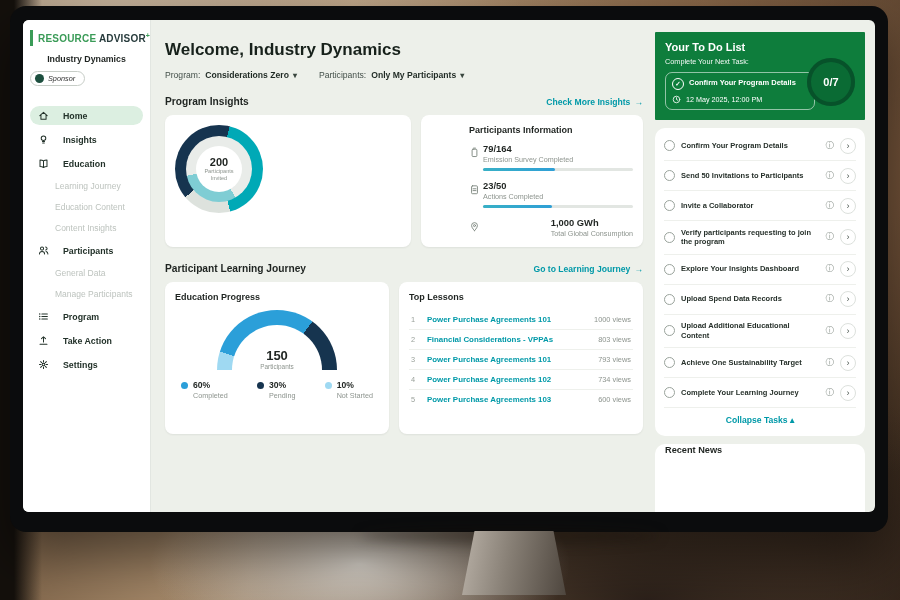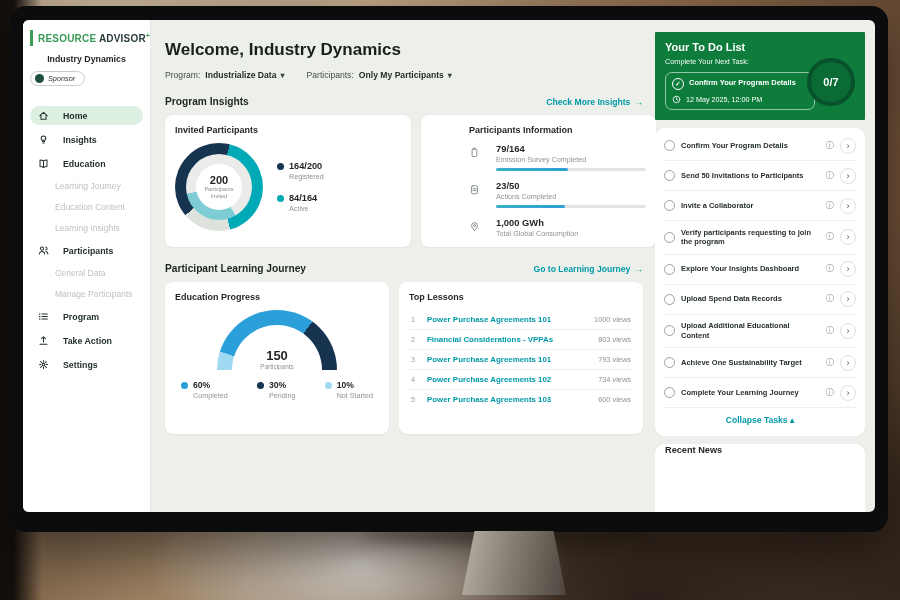--- a/index.html
+++ b/index.html
@@ -68,21 +68,21 @@
   .d-hole{position:absolute;inset:21px;border-radius:50%;background:#fff;display:flex;flex-direction:column;align-items:center;justify-content:center;text-align:center;}
   .d-hole .hv{font-size:11px;font-weight:bold;}
   .d-hole .hl{font-size:5.6px;color:#8d948e;line-height:1.2;width:34px;}
   .legend-v{display:flex;flex-direction:column;gap:12px;}
   .lg-item{position:relative;padding-left:12px;}
   .lg-dot{position:absolute;left:0;top:2px;width:7px;height:7px;border-radius:50%;}
   .lg-val{font-size:9.2px;font-weight:bold;}
   .lg-lab{font-size:7.2px;color:#8d948e;margin-top:1px;}
 
   
-  .stat{display:flex;gap:16px;margin-bottom:9px;}
+  .stat{display:flex;gap:3px;margin-bottom:9px;justify-content:space-between;}
   .stat .sic{width:11px;color:#7c857e;flex:none;padding-top:1px;}
   .stat .sic svg{width:11px;height:11px;stroke:currentColor;fill:none;stroke-width:1;stroke-linecap:round;stroke-linejoin:round;}
   .stat .sv{font-size:9.4px;font-weight:bold;}
   .stat .sl{font-size:7.2px;color:#8d948e;margin-top:1px;}
   .pbar{height:3px;background:#e2e6e2;border-radius:2px;margin-top:4px;width:150px;}
   .pbar .fill{height:100%;border-radius:2px;background:linear-gradient(90deg,#38b0c6,#2f9fd6);}
 
   
   .gauge{width:120px;height:60px;position:relative;overflow:hidden;margin:4px auto 10px;}
   .gauge-arc{position:absolute;left:0;top:0;width:120px;height:120px;border-radius:50%;
@@ -168,21 +168,21 @@
             </span>
           <span>Education</span>
         </div>
         <div class="mi sub">
             <span>Learning Journey</span>
           </div>
         <div class="mi sub">
             <span>Education Content</span>
           </div>
         <div class="mi sub">
-            <span>Learning Insights</span>
+            <span>Content Insights</span>
           </div>
         <div class="mi">
           <span class="ic">
               <svg viewBox="0 0 12 12">
                 <circle cx="4.4" cy="3.9" r="1.7"></circle>
                 <path d="M1.6 9.9c0-1.6 1.2-2.9 2.8-2.9s2.8 1.3 2.8 2.9M8.3 5.5c.9 0 1.6-.7 1.6-1.6S9.2 2.3 8.3 2.3M8.8 7.2c1.2.3 2 1.4 2 2.7"></path>
               </svg>
             </span>
           <span>Participants</span>
         </div>
@@ -222,21 +222,21 @@
         </div>
       </nav>
     </aside>
 
     <main class="main">
       <h1 class="welcome">Welcome, Industry Dynamics</h1>
       <div class="filters">
         <div class="filter">
           <span>Program:</span>
           <span class="val">
-            <span>Industrialize Data</span>
+            <span>Considerations Zero</span>
             <span class="chev-down">▾</span>
           </span>
         </div>
         <div class="filter">
           <span>Participants:</span>
           <span class="val">
             <span>Only My Participants</span>
             <span class="chev-down">▾</span>
           </span>
         </div>
@@ -245,40 +245,27 @@
       <div class="section-head">
         <span class="section-title">Program Insights</span>
         <span class="section-link">
           <span>Check More Insights</span>
           <span>→</span>
         </span>
       </div>
 
       <div class="cards row1">
         <div class="card card-invited">
-          <div class="card-title">Invited Participants</div>
           <div class="invited-body">
             <div class="donut">
               <div class="d-outer"></div>
                 <div class="d-inner"></div>
               <div class="d-hole">
                 <span class="hv">200</span>
                 <span class="hl">Participants Invited</span>
-              </div>
-            </div>
-            <div class="legend-v">
-              <div class="lg-item">
-                <span class="lg-dot" style="background:#16344f"></span>
-                <div class="lg-val">164/200</div>
-                <div class="lg-lab">Registered</div>
-              </div>
-              <div class="lg-item">
-                <span class="lg-dot" style="background:#00a9b6"></span>
-                <div class="lg-val">84/164</div>
-                <div class="lg-lab">Active</div>
               </div>
             </div>
           </div>
         </div>
 
         <div class="card card-info">
           <div class="card-title">Participants Information</div>
           <div class="stat">
             <span class="sic"><svg viewBox="0 0 12 12">
                   <rect x="3.4" y="2.4" width="5.2" height="8" rx="1"></rect>

